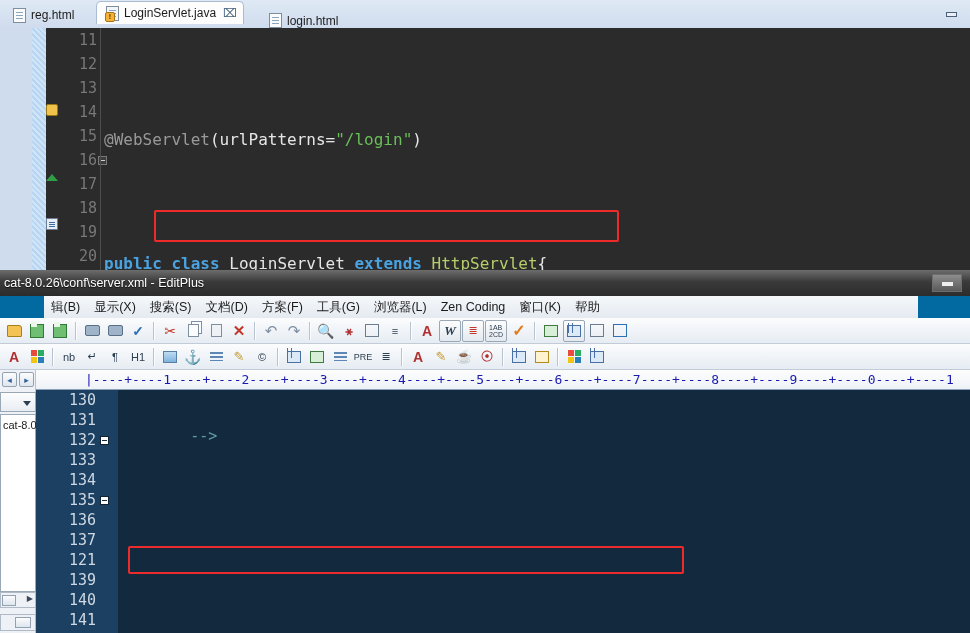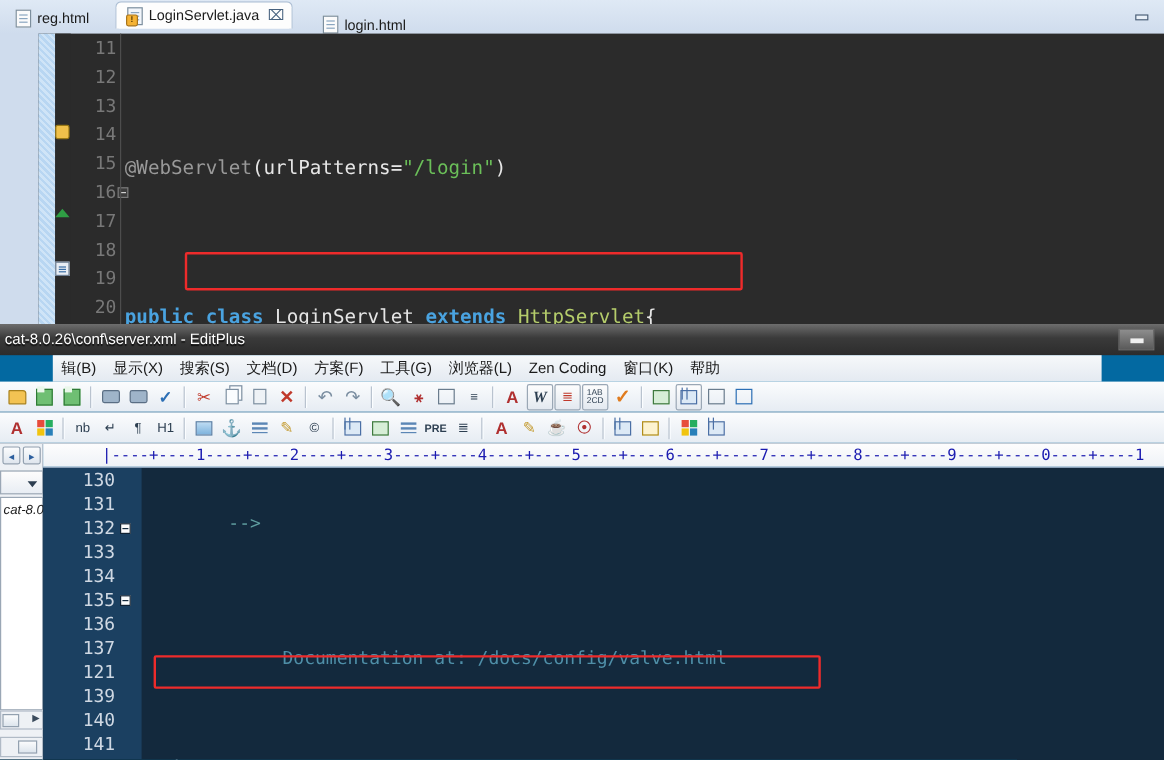--- a/index.html
+++ b/index.html
@@ -163,21 +163,21 @@
 
   
   .ep-left { position: absolute; left: 0; top: 100px; width: 36px; height: 263px; background: #eef1f5; border-right:1px solid #b9c3cf; }
   .ep-navbtns { position:absolute; left:2px; top:2px; display:flex; gap:2px; }
   .navb { width:15px;height:15px;background:linear-gradient(#fbfcfd,#dfe6ee);border:1px solid #93a1b0;border-radius:2px;
      font-size:9px;color:#2c5f9e;display:flex;align-items:center;justify-content:center;}
   .ep-combo { position:absolute; left:0px; top:22px; width:36px; height:20px;
      background:linear-gradient(#fdfdfd,#e8edf3); border:1px solid #9aa7b5; }
   .ep-combo::after{content:"";position:absolute;right:4px;top:8px;border-left:4px solid transparent;border-right:4px solid transparent;border-top:5px solid #2c3e50;}
   .ep-filelist { position:absolute; left:0px; top:44px; width:36px; height:178px; background:#ffffff; border:1px solid #9aa7b5; }
-  .ep-fileitem { font-size:11px; color:#1b1b1b; padding:4px 2px; white-space:nowrap;font-style:italic; }
+  .ep-fileitem { font-size:11px; color:#1b1b1b; padding:4px 2px; white-space:nowrap; }
   .ep-hscroll { position:absolute; left:0px; top:222px; width:36px; height:16px; background:#eef1f5; border:1px solid #b0bac6; }
   .ep-hscroll::after{content:"\25B6";position:absolute;right:2px;top:1px;font-size:8px;color:#3a4a5c;}
   .ep-hscroll i{position:absolute;left:1px;top:2px;width:14px;height:11px;background:linear-gradient(#fbfcfd,#dde5ed);border:1px solid #93a1b0;}
   .ep-stub { position:absolute; left:0px; top:244px; width:36px; height:17px; background:#eef1f5; border:1px solid #b0bac6; }
   .ep-stub i{position:absolute;left:14px;top:2px;width:16px;height:11px;background:linear-gradient(#fbfcfd,#dde5ed);border:1px solid #93a1b0;}
 
   
   .ep-ruler {
     position: absolute; left: 36px; top: 100px; width: 934px; height: 20px;
     background: linear-gradient(#fdfdfd,#eef2f7); border-bottom:1px solid #8aa0b8;
@@ -428,21 +428,21 @@
       <div class="tbi">
           <span class="tablei"></span>
         </div>
       <div class="tbi">
           <span class="greenbox"></span>
         </div>
       <div class="tbi">
           <span class="lines3"></span>
         </div>
       <div class="tbi">
-          <span class="txt" style="font-size:9px;font-weight:bold;">PRE</span>
+          <span class="txt" style="font-size:9px;">PRE</span>
         </div>
       <div class="tbi">
           <span class="txt">≣</span>
         </div>
       <div class="tbsep"></div>
       <div class="tbi">
           <span class="letterA">A</span>
         </div>
       <div class="tbi">
           <span class="pencil">✎</span>
@@ -505,21 +505,20 @@
         <div>140</div>
         <div>141</div>
         <div>142</div>
       </div>
       <div class="xfold" style="top:46px;"></div>
       <div class="xfold" style="top:106px;"></div>
 
       <div class="ep-xml">
         <div>        <span class="x-com">--&gt;</span></div>
         <div></div>
-        <div>             <span class="x-com2">Documentation at: /docs/config/valve.html</span></div>
         
         
         
         
         
         
         
         
         
       </div>

